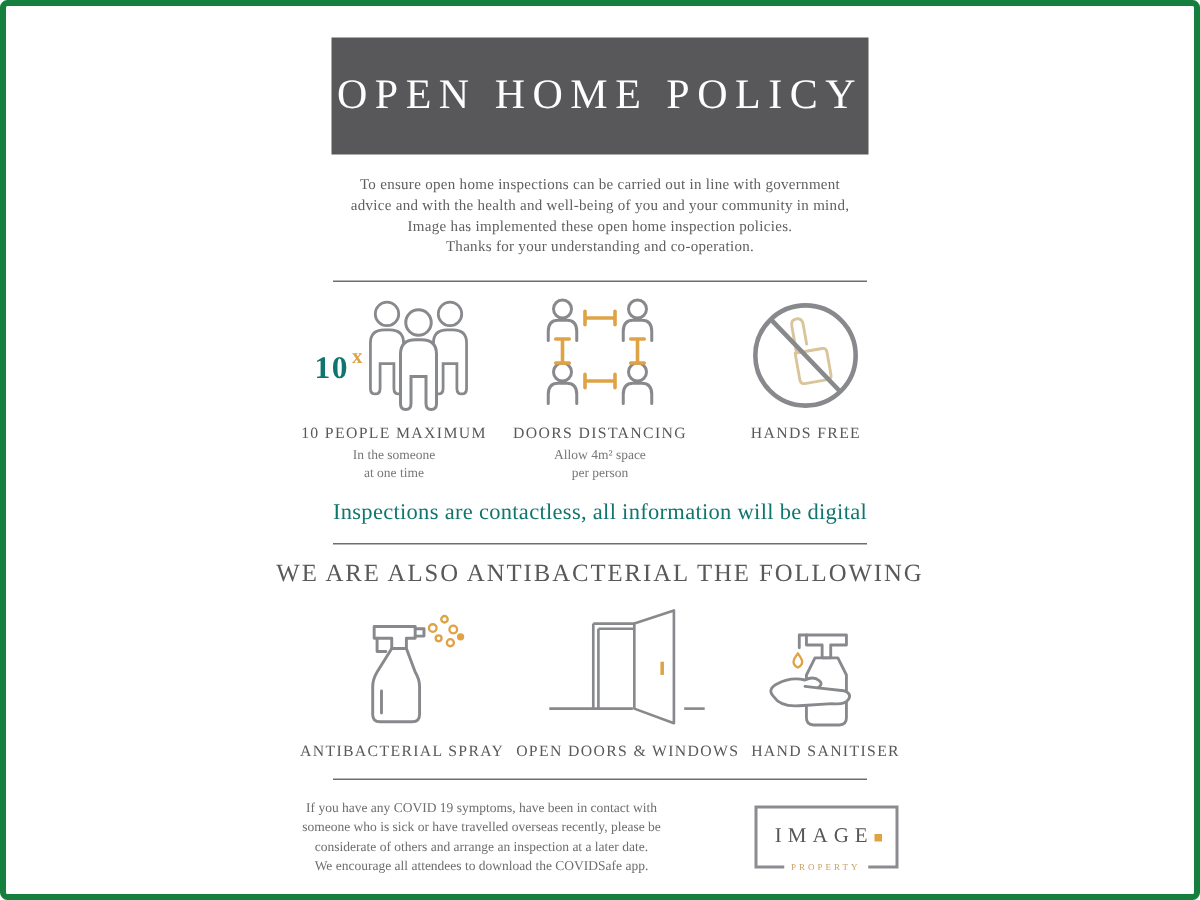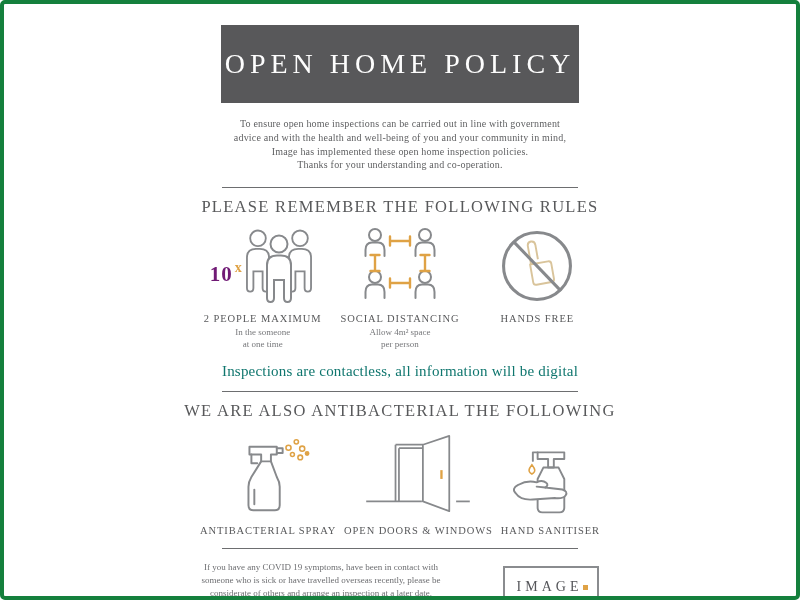--- a/index.html
+++ b/index.html
@@ -18,21 +18,21 @@
   .rule{border:none;border-top:1px solid #6d6e70;width:356px;margin:11px auto 0;}
   .sec-title{font-size:16.5px;letter-spacing:1.3px;color:#58595b;margin-top:9px;font-weight:400;}
   
   .row{display:flex;justify-content:space-between;width:412px;margin:6px auto 0;}
   .cell{width:140px;display:flex;flex-direction:column;align-items:center;}
   .icon-box{height:86px;display:flex;align-items:center;justify-content:center;}
   .lbl{font-size:10.5px;letter-spacing:.9px;color:#58595b;margin-top:4px;white-space:nowrap;}
   .sub{font-size:9px;color:#77787b;line-height:1.35;white-space:pre-line;margin-top:2px;}
   .note{font-size:15px;color:#0f766e;margin-top:13px;letter-spacing:.2px;}
   .tenx{display:flex;align-items:center;}
-  .ten{font-size:21px;font-weight:bold;color:#701a75;letter-spacing:1px;margin-top:16px;}
+  .ten{font-size:21px;font-weight:bold;color:#0f766e;letter-spacing:1px;margin-top:16px;}
   .tx{font-size:14px;font-weight:bold;color:#dfa245;margin:4px 0 0 2px;}
   .row2{display:flex;justify-content:space-between;width:400px;margin:10px auto 12px;}
   .cell2{display:flex;flex-direction:column;align-items:center;}
   .icon-box2{height:88px;display:flex;align-items:flex-end;justify-content:center;}
   .lbl2{font-size:10.5px;letter-spacing:.9px;color:#58595b;margin-top:6px;white-space:nowrap;}
   
   .footer{display:flex;justify-content:center;align-items:center;gap:22px;margin-top:12px;}
   .foot-text{font-size:9px;color:#6d6e71;line-height:1.42;white-space:pre-line;text-align:center;}
   .logo{width:92px;height:38px;border:2px solid #8a8c8f;position:relative;
         display:flex;align-items:center;justify-content:center;background:#fff;margin-left:40px;}
@@ -51,21 +51,20 @@
     <div class="hdr">
       <div class="hdr-title">OPEN HOME POLICY</div>
     </div>
 
     <div class="intro">To ensure open home inspections can be carried out in line with government
 advice and with the health and well-being of you and your community in mind,
 Image has implemented these open home inspection policies.
 Thanks for your understanding and co-operation.</div>
 
     <hr class="rule">
-    <div class="sec-title">PLEASE REMEMBER THE FOLLOWING RULES</div>
 
     <div class="row">
 
       <div class="cell">
         <div class="icon-box tenx">
           <span class="ten">10</span>
           <span class="tx">x</span>
           <svg width="74" height="80" viewBox="0 0 74 80">
             <g stroke="#87898c" stroke-width="2" fill="#fff">
               <g transform="translate(16,4) scale(0.92)">
@@ -76,21 +75,21 @@
                 <circle cx="0" cy="9" r="8.5"></circle>
                 <path d="M -12,30 Q -12,20.5 -2,20.5 L 2,20.5 Q 12,20.5 12,30 L 12,63 Q 12,67 8.5,67 Q 5,67 5,63 L 5,45 L -5,45 L -5,63 Q -5,67 -8.5,67 Q -12,67 -12,63 Z"></path>
               </g>
               <g transform="translate(37,9)">
                 <circle cx="0" cy="9" r="8.5"></circle>
                 <path d="M -12,30 Q -12,20.5 -2,20.5 L 2,20.5 Q 12,20.5 12,30 L 12,63 Q 12,67 8.5,67 Q 5,67 5,63 L 5,45 L -5,45 L -5,63 Q -5,67 -8.5,67 Q -12,67 -12,63 Z"></path>
               </g>
             </g>
           </svg>
         </div>
-        <div class="lbl">2 PEOPLE MAXIMUM</div>
+        <div class="lbl">10 PEOPLE MAXIMUM</div>
         <div class="sub">In the someone
 at one time</div>
       </div>
 
       <div class="cell">
         <div class="icon-box">
           <svg width="80" height="80" viewBox="0 0 80 80">
             <g stroke="#87898c" stroke-width="2" fill="none" stroke-linecap="round">
               <g transform="translate(15,3)">
                   <circle cx="0" cy="6" r="6"></circle>
@@ -118,21 +117,21 @@
                 </g>
               <g transform="translate(15,37)">
                   <path d="M 0,-8 V 8 M -4.5,-8 H 4.5 M -4.5,8 H 4.5"></path>
                 </g>
               <g transform="translate(65,37)">
                   <path d="M 0,-8 V 8 M -4.5,-8 H 4.5 M -4.5,8 H 4.5"></path>
                 </g>
             </g>
           </svg>
         </div>
-        <div class="lbl">SOCIAL DISTANCING</div>
+        <div class="lbl">DOORS DISTANCING</div>
         <div class="sub">Allow 4m² space
 per person</div>
       </div>
 
       <div class="cell">
         <div class="icon-box">
           <svg width="86" height="86" viewBox="0 0 90 90">
             <circle cx="45" cy="45" r="35" stroke="#87898c" stroke-width="3.2" fill="none"></circle>
             <g transform="rotate(-10 46 44)" stroke="#d9c49b" stroke-width="2" fill="#fff" stroke-linejoin="round">
               <path d="M 39,44 V 23 Q 39,18.5 43,18.5 Q 47,18.5 47,23 V 38"></path>

